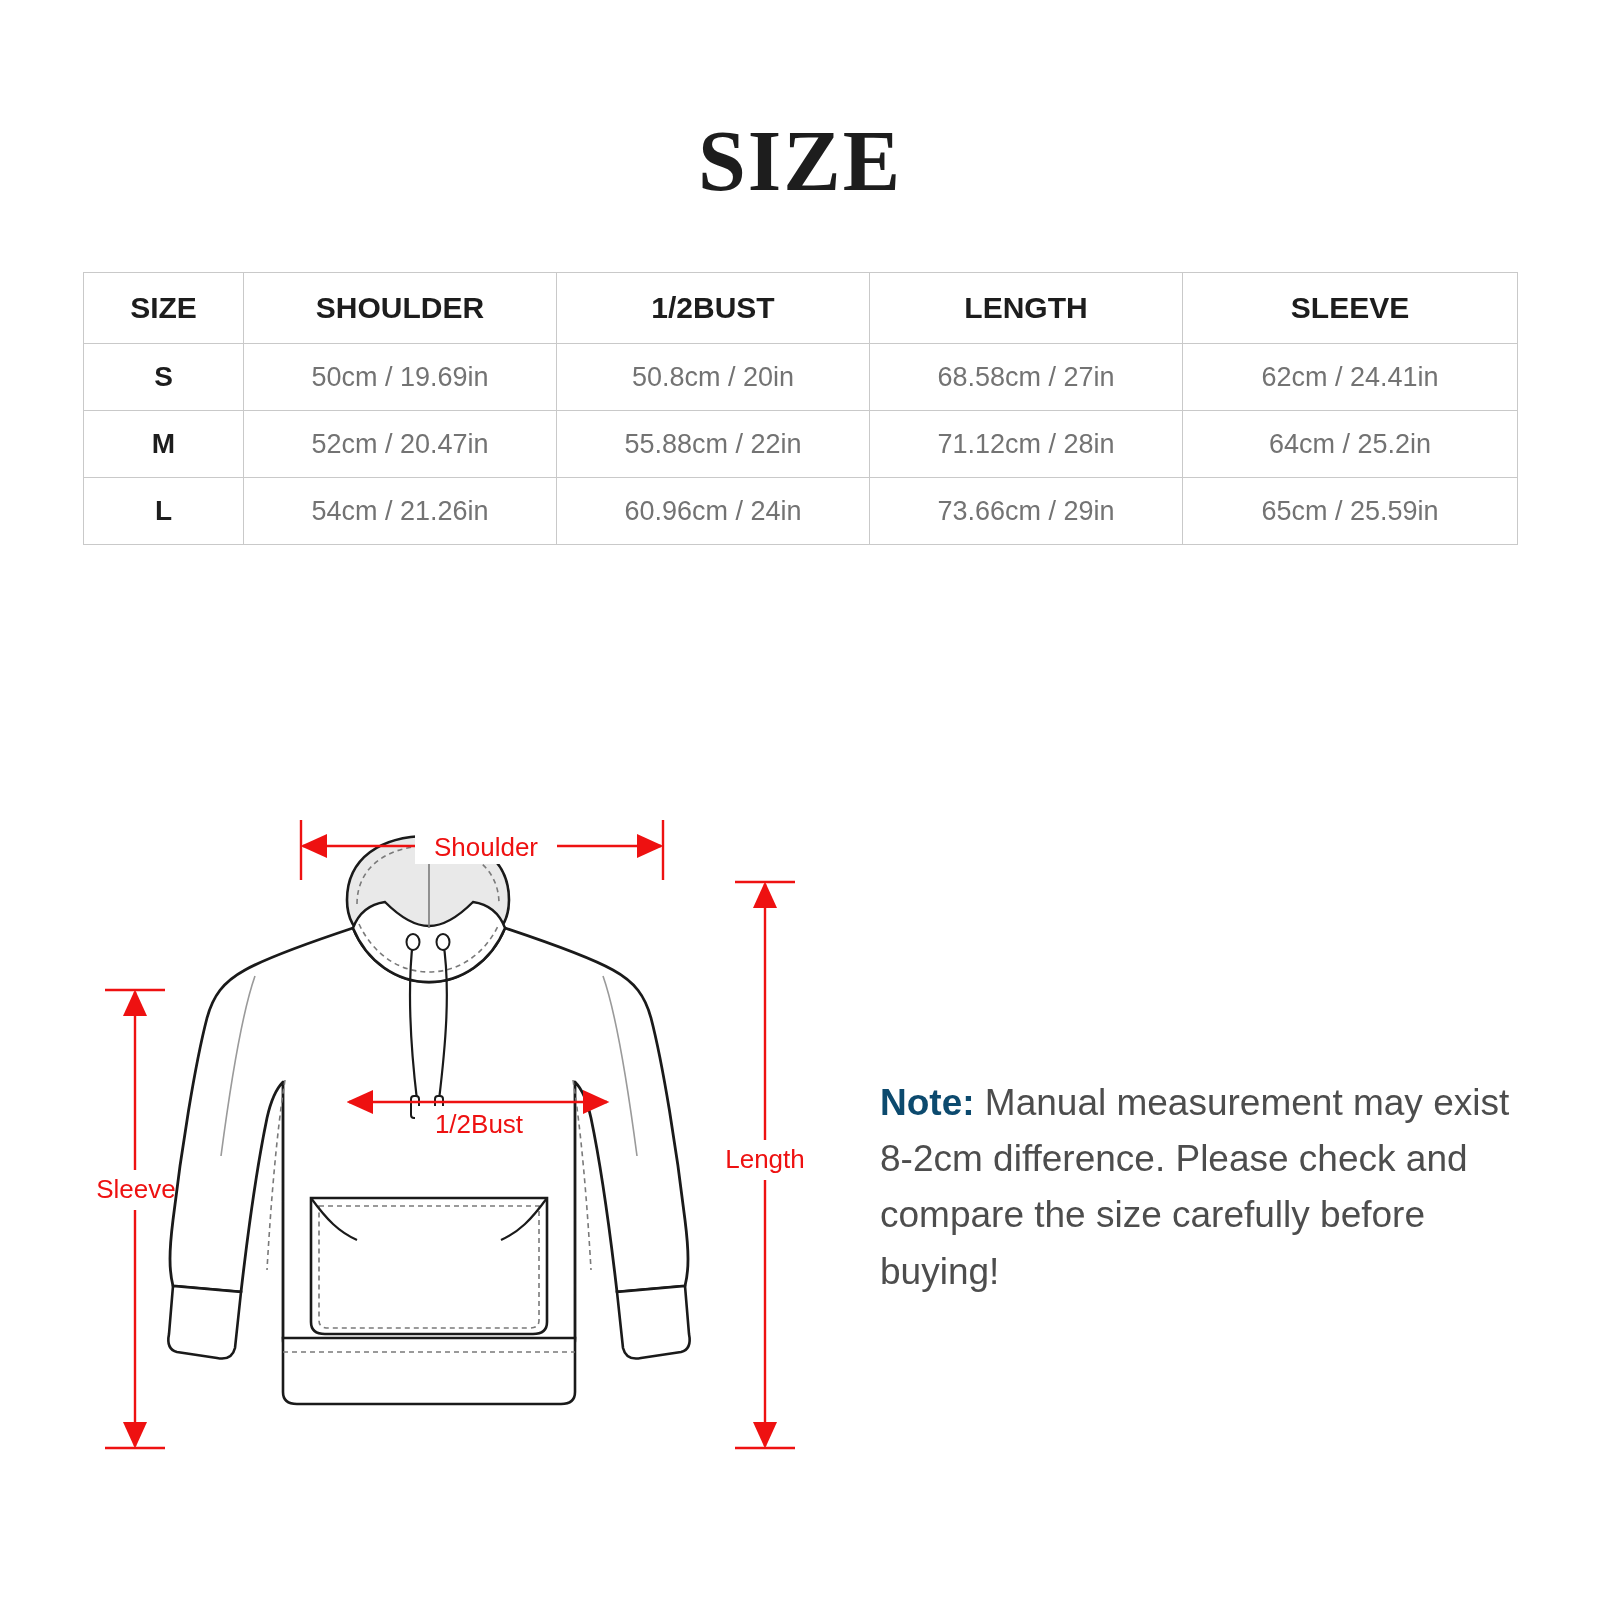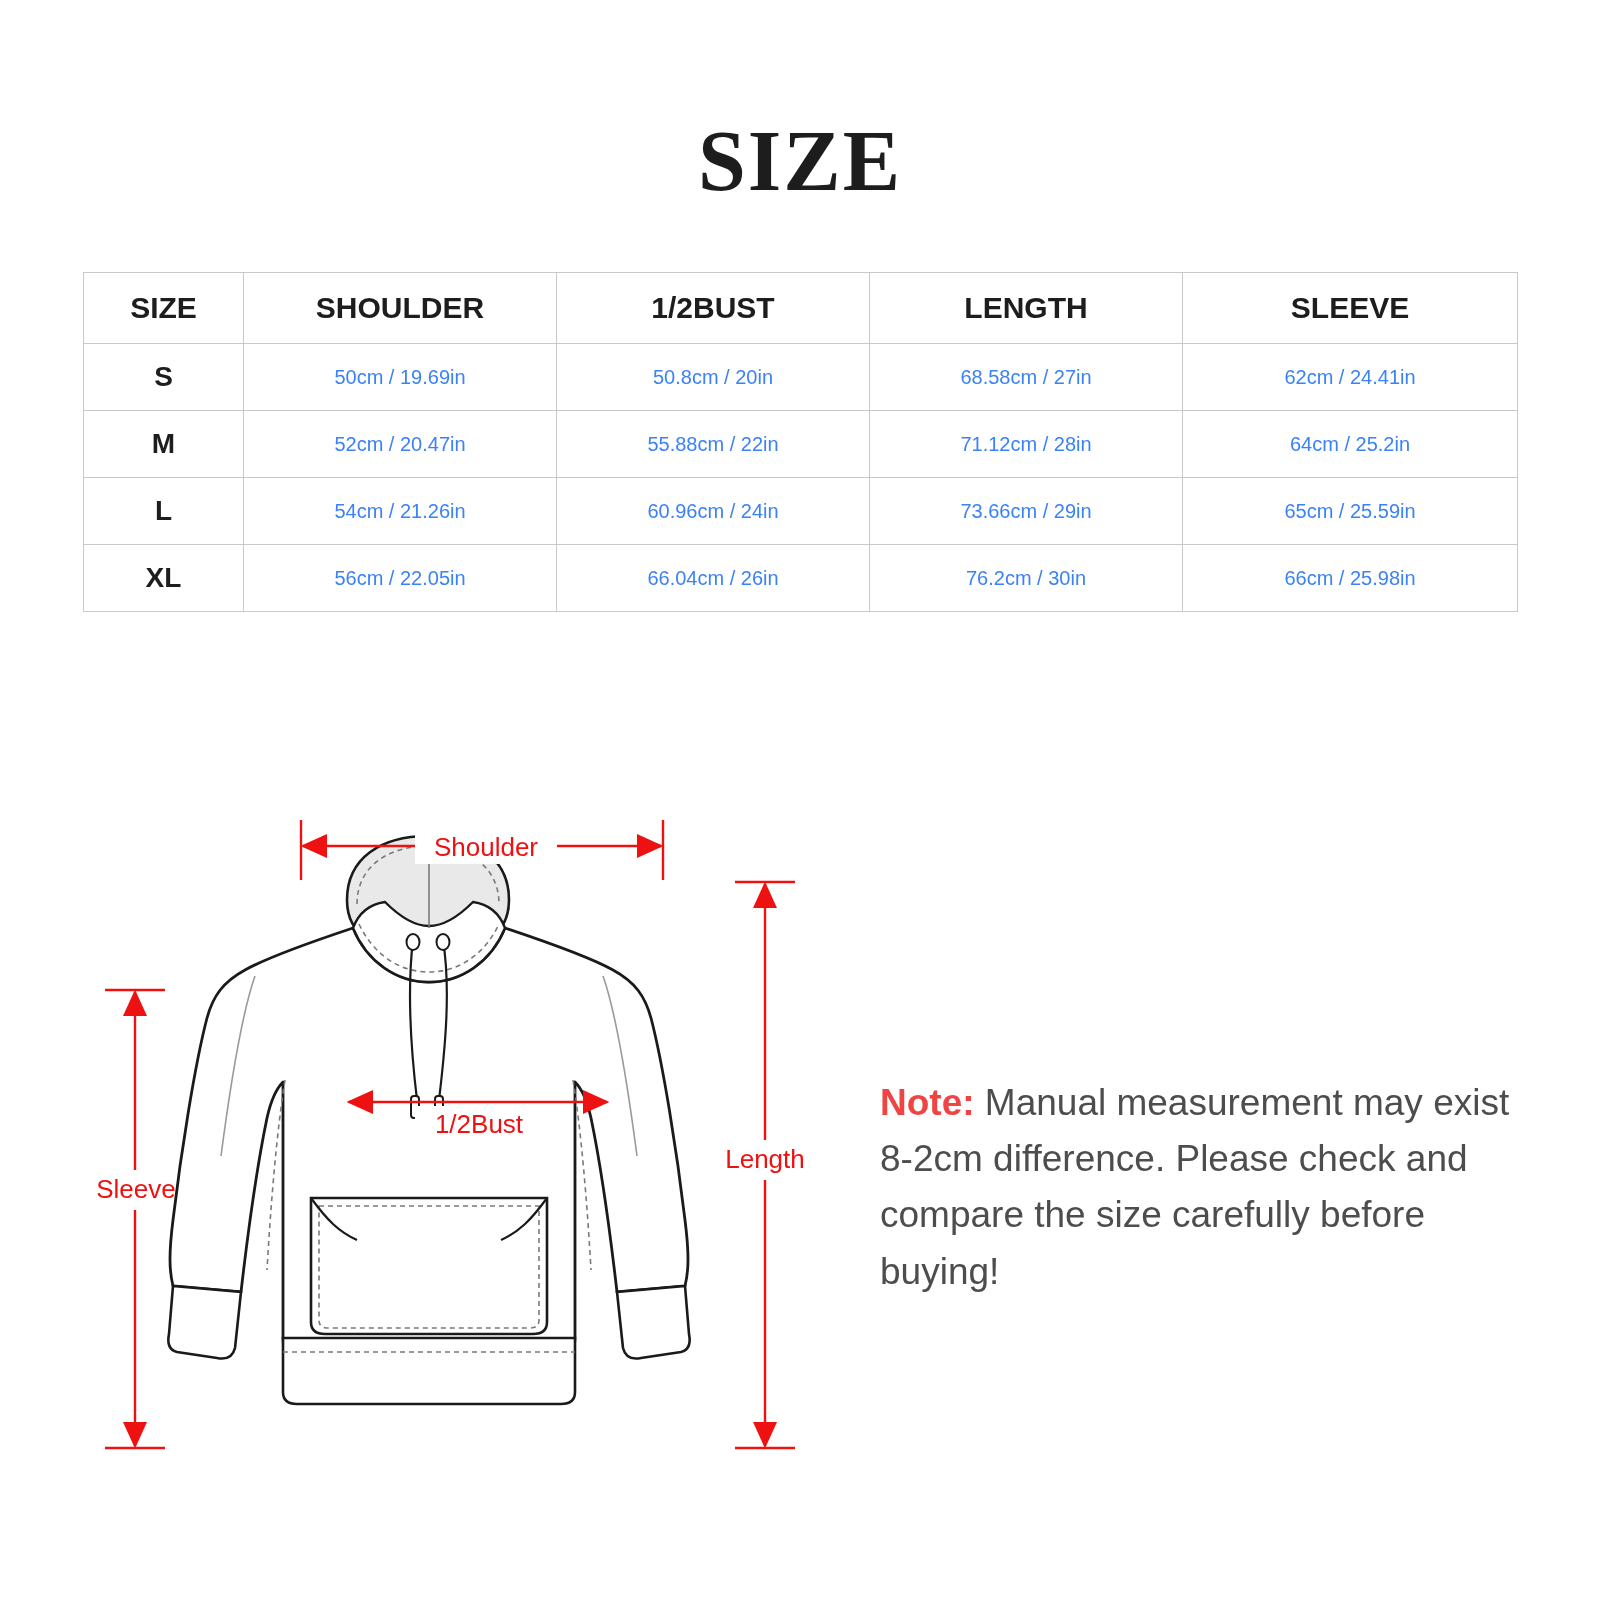--- a/index.html
+++ b/index.html
@@ -53,23 +53,23 @@
     font-weight: 700;
     color: #1d1d1d;
     height: 68px;
   }
   table.size-table tbody td.size-cell {
     font-size: 28px;
     font-weight: 700;
     color: #1d1d1d;
   }
   table.size-table tbody td.val-cell {
-    font-size: 20px;
+    font-size: 27px;
     font-weight: 400;
-    color: #3b82f6;
+    color: #737373;
   }
   col.c-size { width: 160px; }
   col.c-shoulder { width: 313px; }
   col.c-bust { width: 313px; }
   col.c-length { width: 313px; }
   col.c-sleeve { width: 335px; }
 
   
   .diagram {
     position: absolute;
@@ -86,21 +86,21 @@
     left: 880px;
     top: 1075px;
     width: 640px;
     font-size: 37px;
     line-height: 1.52;
     color: #4d4d4d;
     font-family: "Liberation Sans", sans-serif;
   }
   .note-block .note-label {
     font-weight: 700;
-    color: #ef4444;
+    color: #0c4a6e;
   }
 </style>
 </head>
 <body>
 
 <h1 class="page-title">SIZE</h1>
 
 <div class="size-table-wrap">
   <table class="size-table">
     <colgroup>
@@ -133,27 +133,20 @@
         <td class="val-cell">55.88cm / 22in</td>
         <td class="val-cell">71.12cm / 28in</td>
         <td class="val-cell">64cm / 25.2in</td>
       </tr>
       <tr>
         <td class="size-cell">L</td>
         <td class="val-cell">54cm / 21.26in</td>
         <td class="val-cell">60.96cm / 24in</td>
         <td class="val-cell">73.66cm / 29in</td>
         <td class="val-cell">65cm / 25.59in</td>
-      </tr>
-      <tr>
-        <td class="size-cell">XL</td>
-        <td class="val-cell">56cm / 22.05in</td>
-        <td class="val-cell">66.04cm / 26in</td>
-        <td class="val-cell">76.2cm / 30in</td>
-        <td class="val-cell">66cm / 25.98in</td>
       </tr>
     </tbody>
   </table>
 </div>
 
 <div class="diagram">
   <svg width="760" height="700" viewBox="0 0 760 700" xmlns="http://www.w3.org/2000/svg">
     <defs>
       <marker id="arrR" markerWidth="12" markerHeight="12" refX="10" refY="5" orient="auto">
         <path d="M0,0 L11,5 L0,10 z" fill="#ee1111"></path>

